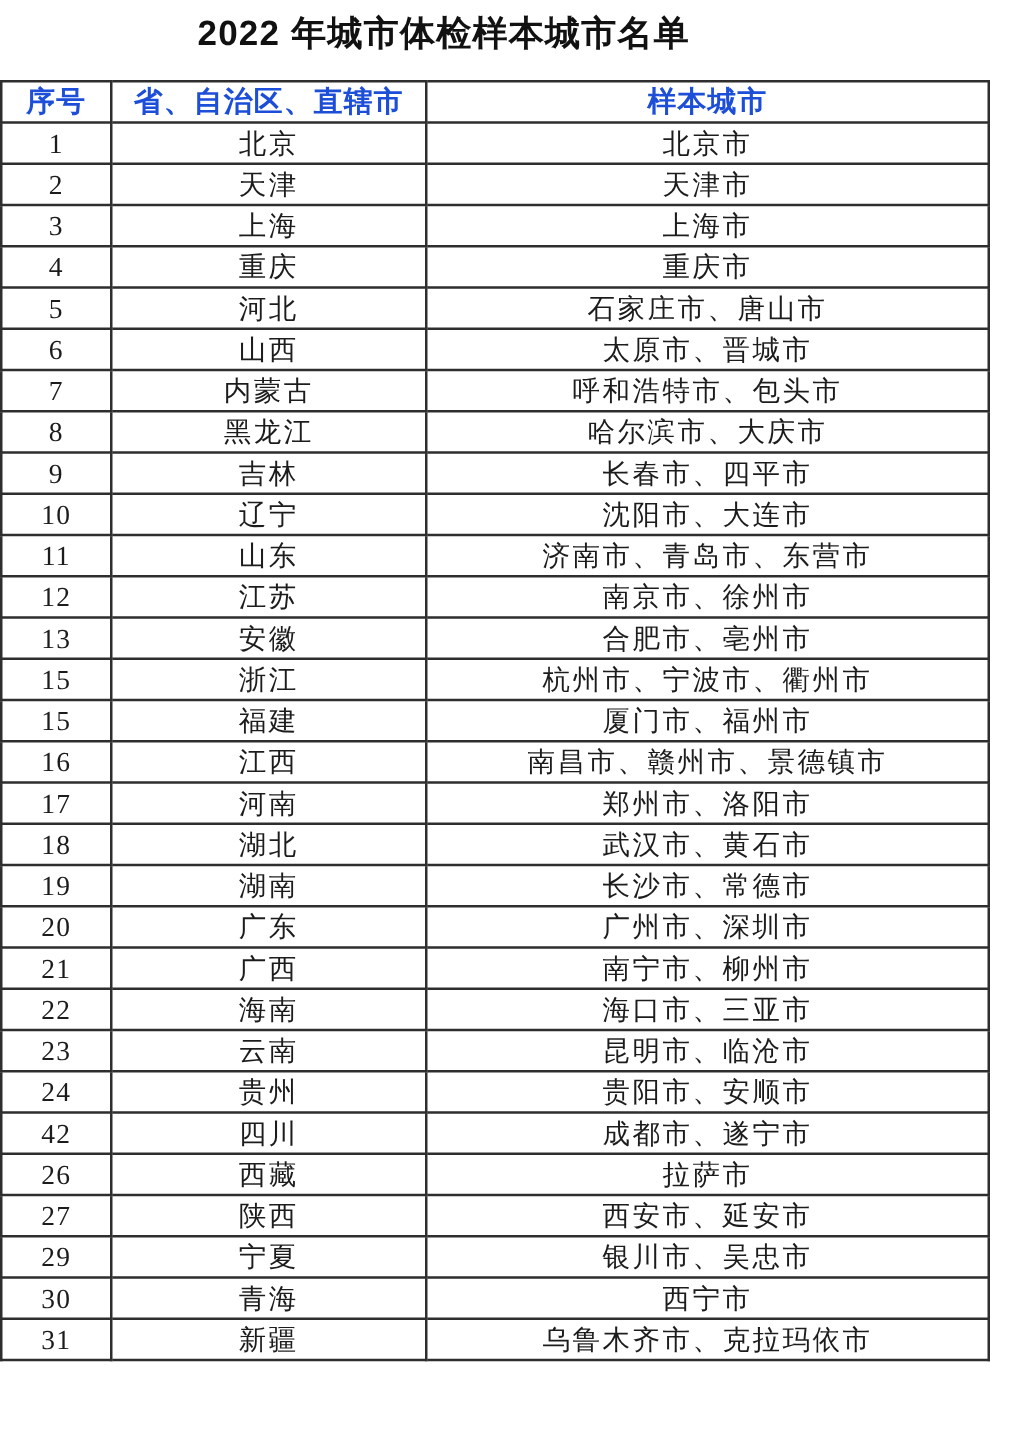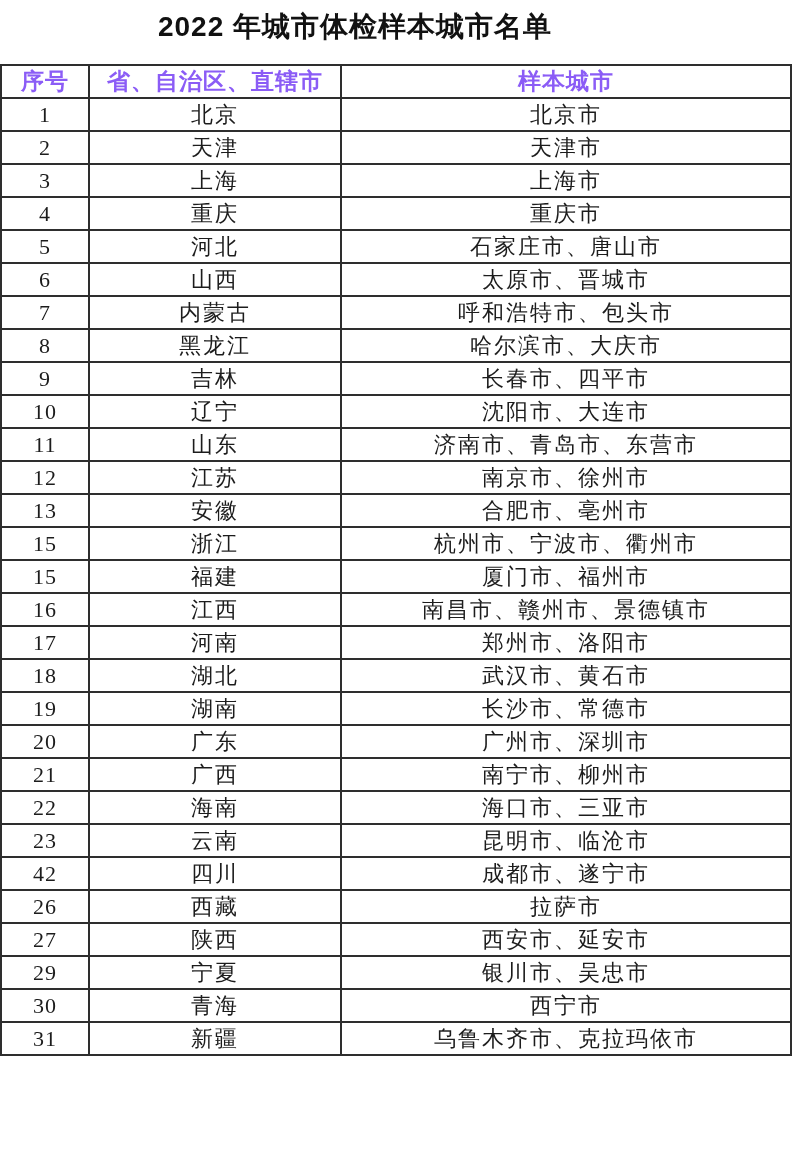--- a/index.html
+++ b/index.html
@@ -44,21 +44,21 @@
     vertical-align: middle;
     padding: 0 2px;
     overflow: hidden;
     white-space: nowrap;
   }
   .sample-table th {
     font-family: Liberation Sans, sans-serif;
     font-weight: bold;
     font-size: 23px;
     height: 28px;
-    color: #8b5cf6;
+    color: #1d4ed8;
     letter-spacing: 1px;
   }
   .sample-table td {
     font-family: "Liberation Serif", serif;
     font-weight: normal;
     font-size: 22px;
     height: 31px;
     color: #1c1c1c;
     letter-spacing: 2px;
   }
@@ -195,20 +195,25 @@
           <td class="num">22</td>
           <td>海南</td>
           <td>海口市、三亚市</td>
         </tr>
         <tr>
           <td class="num">23</td>
           <td>云南</td>
           <td>昆明市、临沧市</td>
         </tr>
         <tr>
+          <td class="num">24</td>
+          <td>贵州</td>
+          <td>贵阳市、安顺市</td>
+        </tr>
+        <tr>
           <td class="num">42</td>
           <td>四川</td>
           <td>成都市、遂宁市</td>
         </tr>
         <tr>
           <td class="num">26</td>
           <td>西藏</td>
           <td>拉萨市</td>
         </tr>
         <tr>

